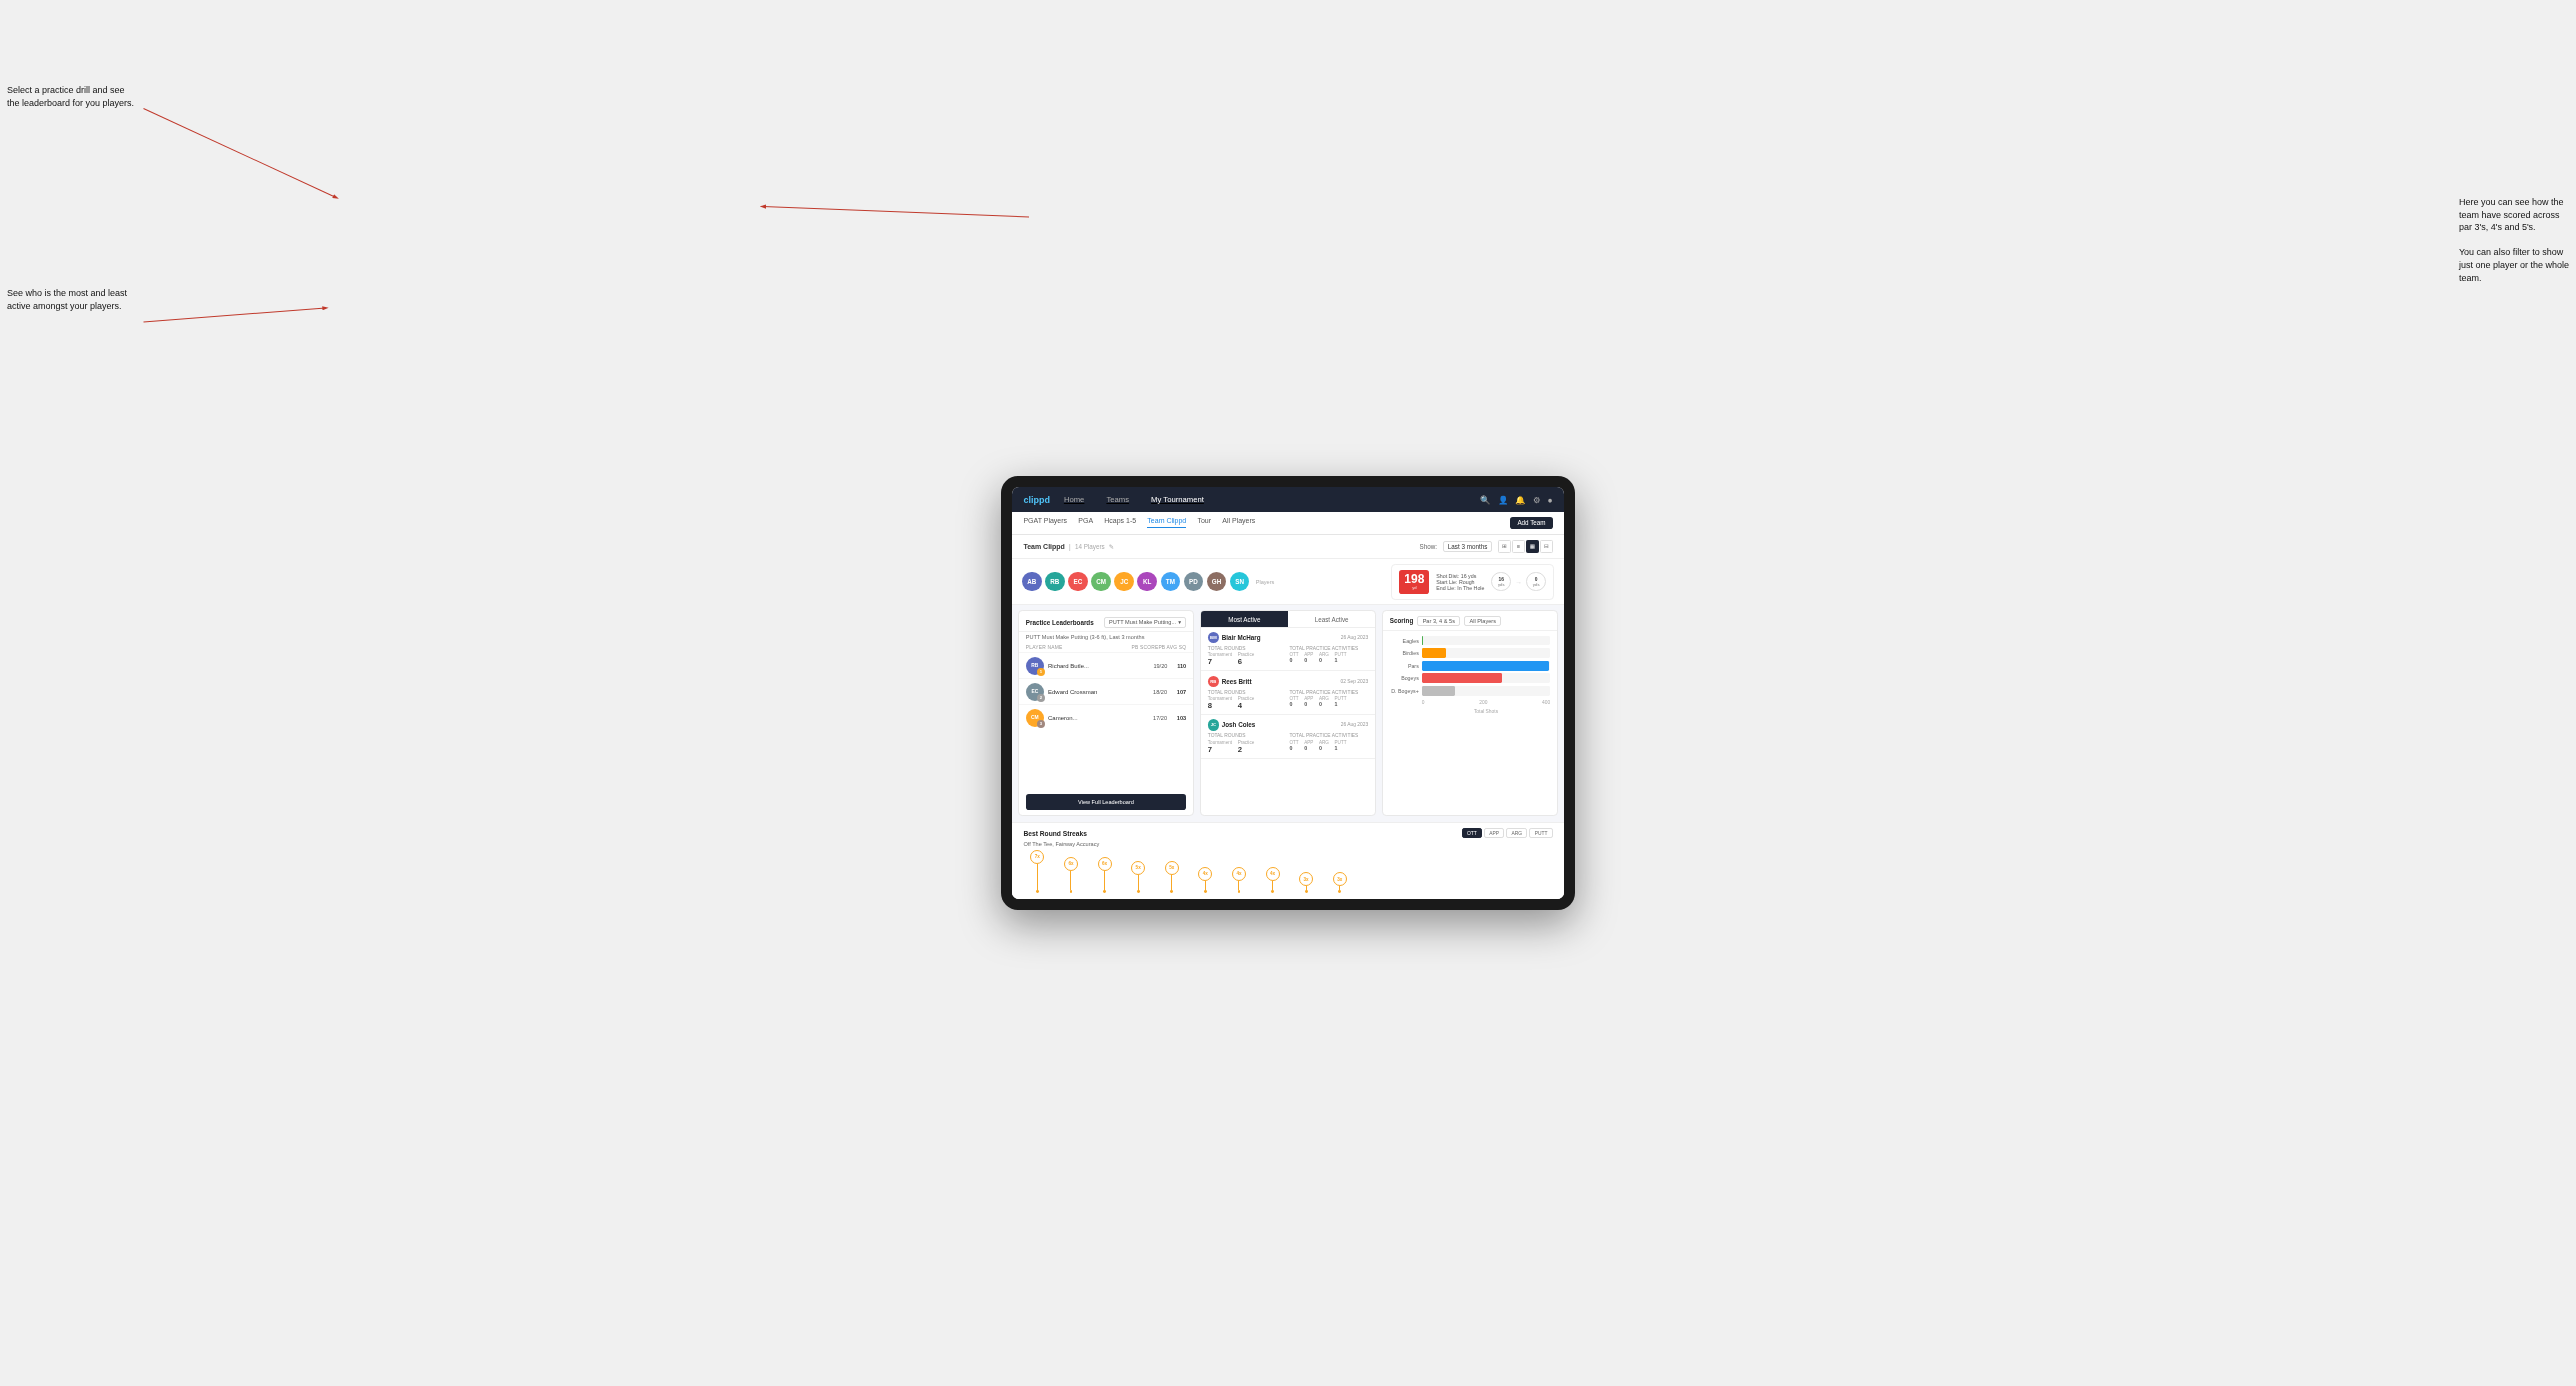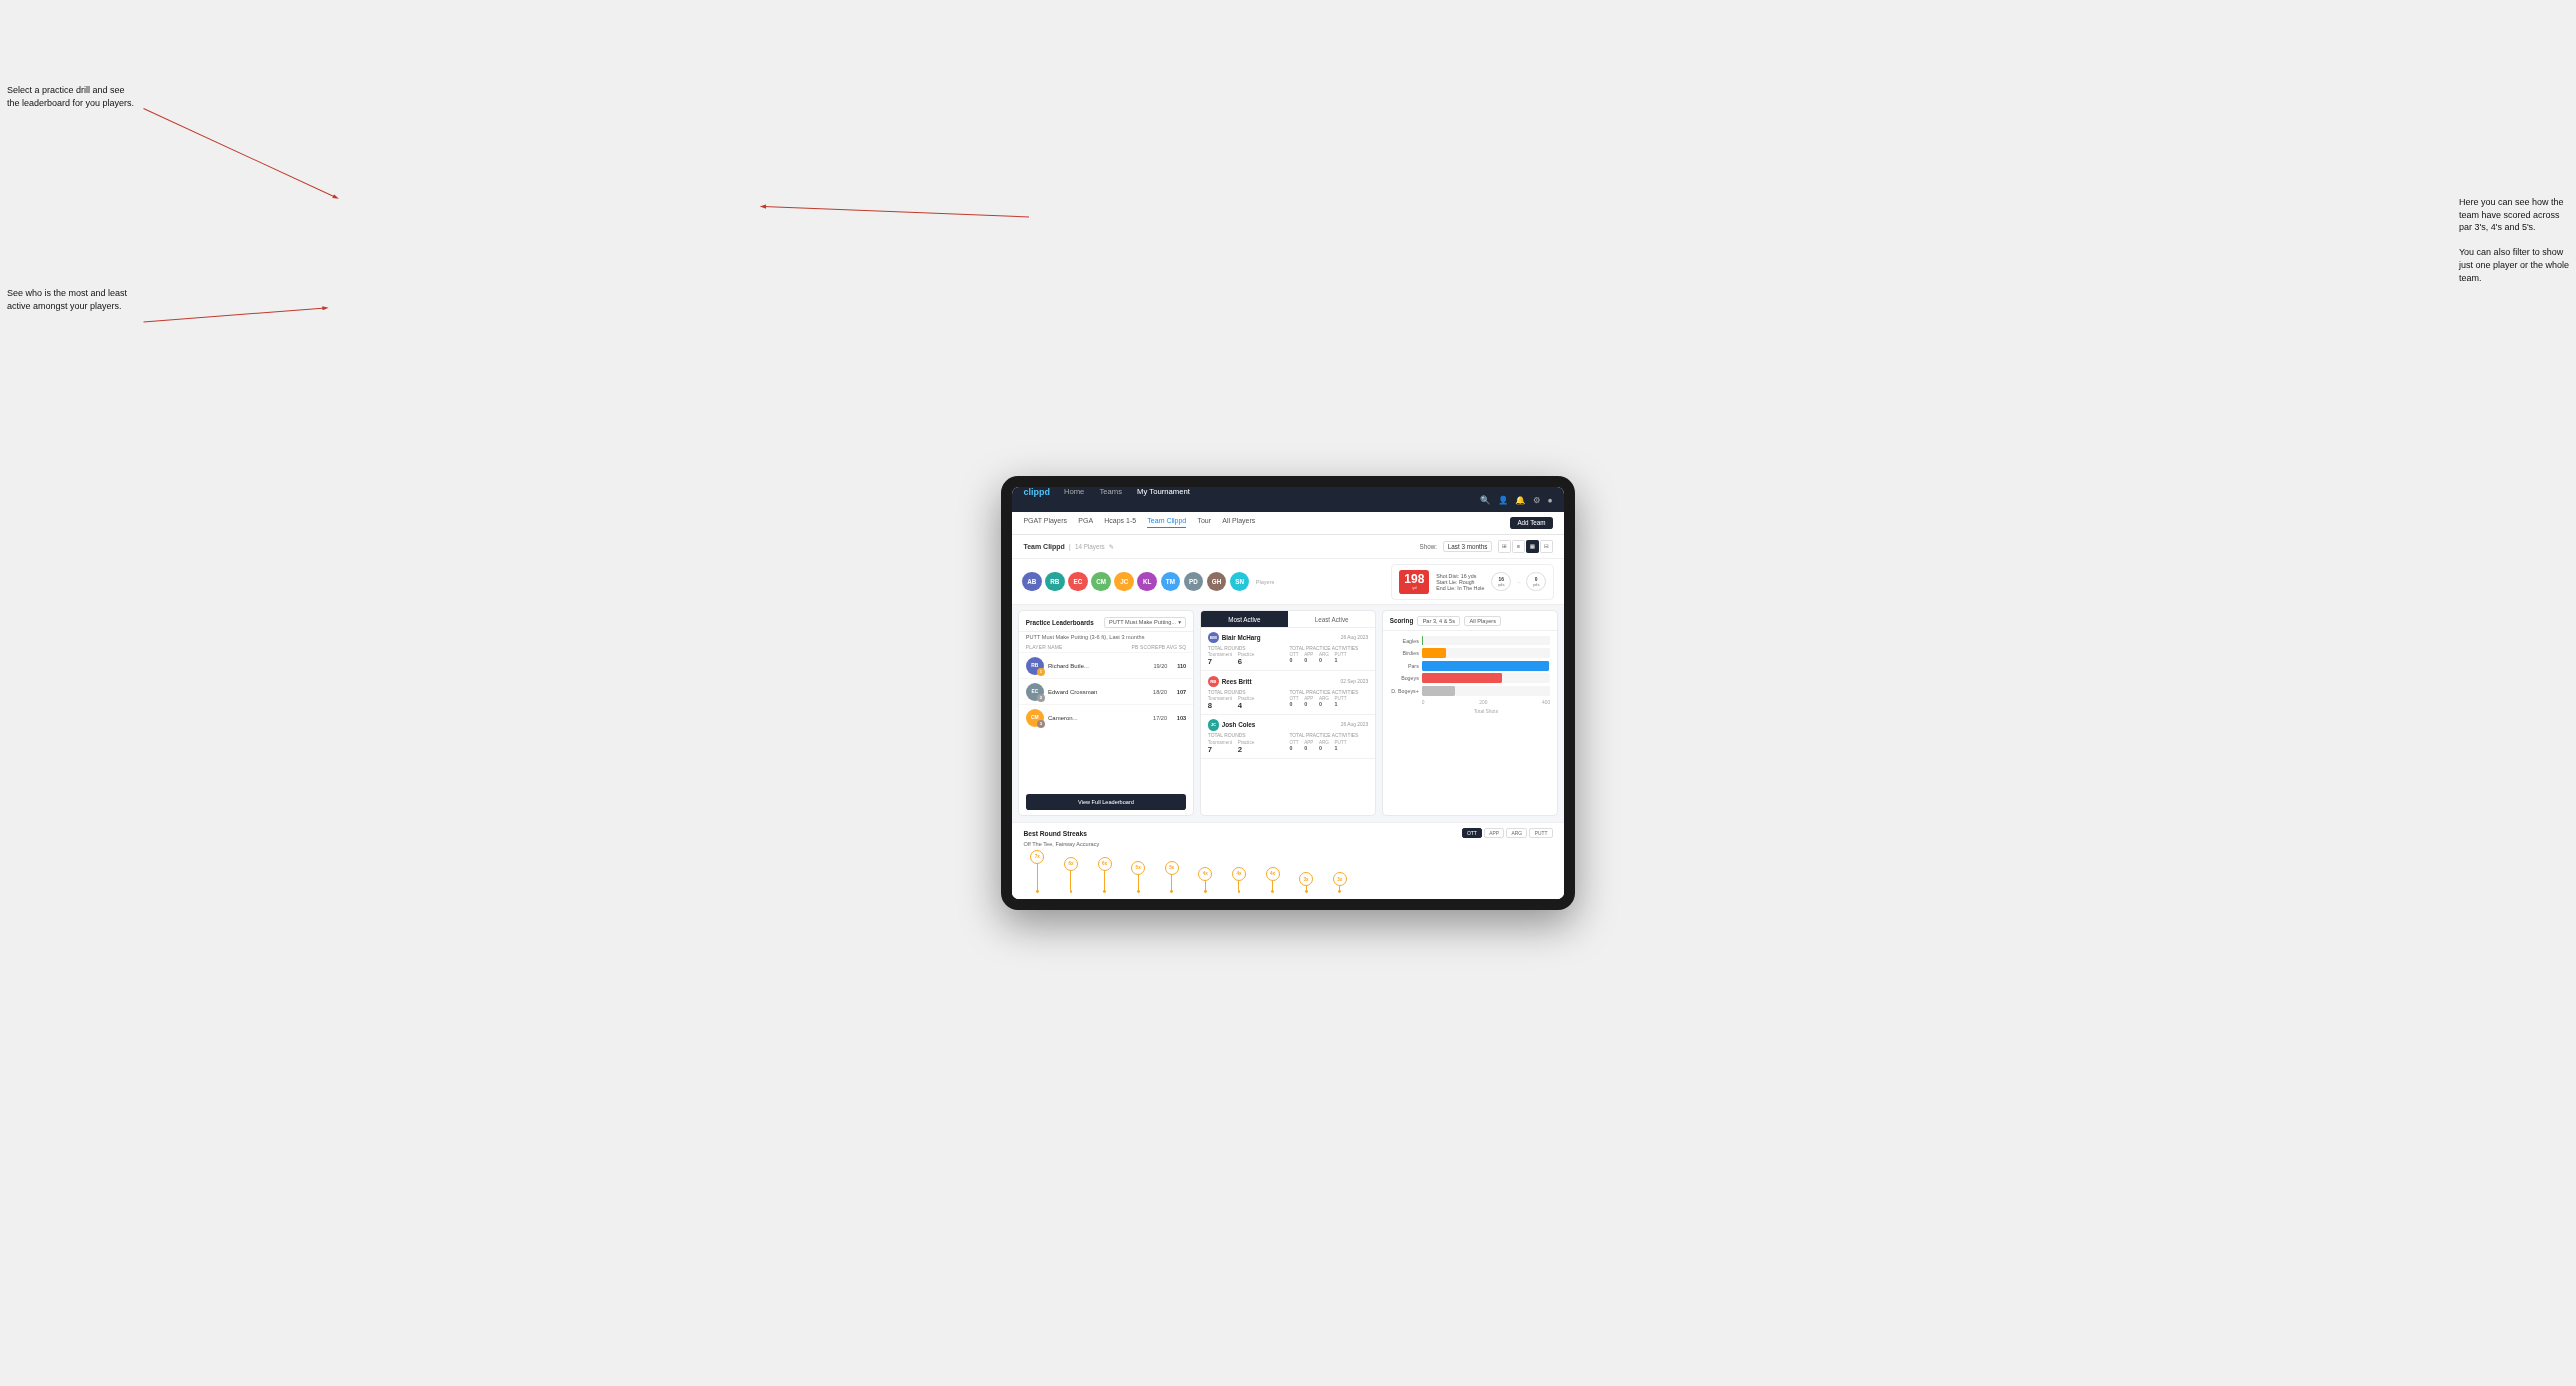--- a/index.html
+++ b/index.html
@@ -44,36 +44,38 @@
       border-radius: 7px;
       overflow: hidden;
       display: flex;
       flex-direction: column;
     }
 
     
     .navbar {
       background: #1e2535;
       display: flex;
+      align-items: center;
       padding: 0 11.2px;
       height: 25px;
       flex-shrink: 0;
     }
 
     .navbar-logo {
       color: #4fc3f7;
       font-weight: 700;
       font-size: 9px;
       margin-right: 14px;
     }
 
     .navbar-links {
       display: flex;
-      gap: 15px;
+      gap: 22px;
       flex: 1;
+      text-decoration: underline;
     }
 
     .navbar-link {
       color: #aaa;
       font-size: 7.7px;
       cursor: pointer;
     }
 
     .navbar-link.active {
       color: #fff;

